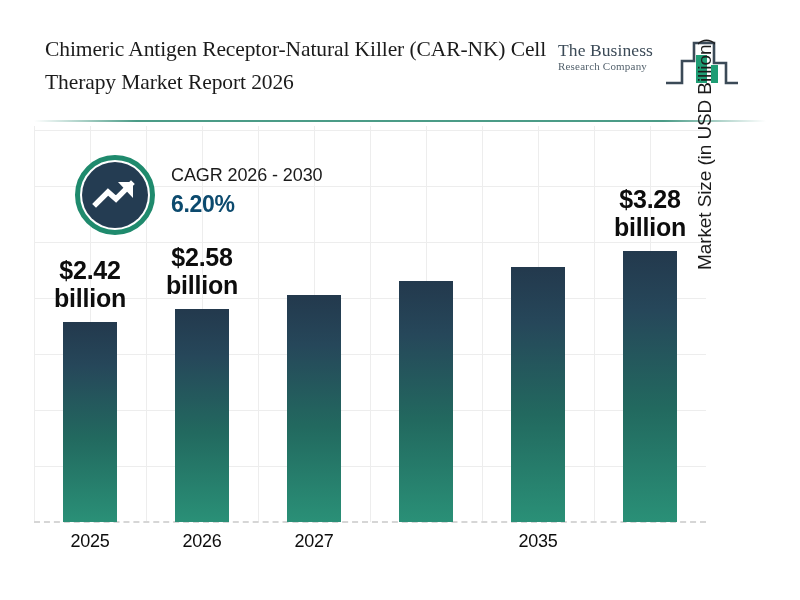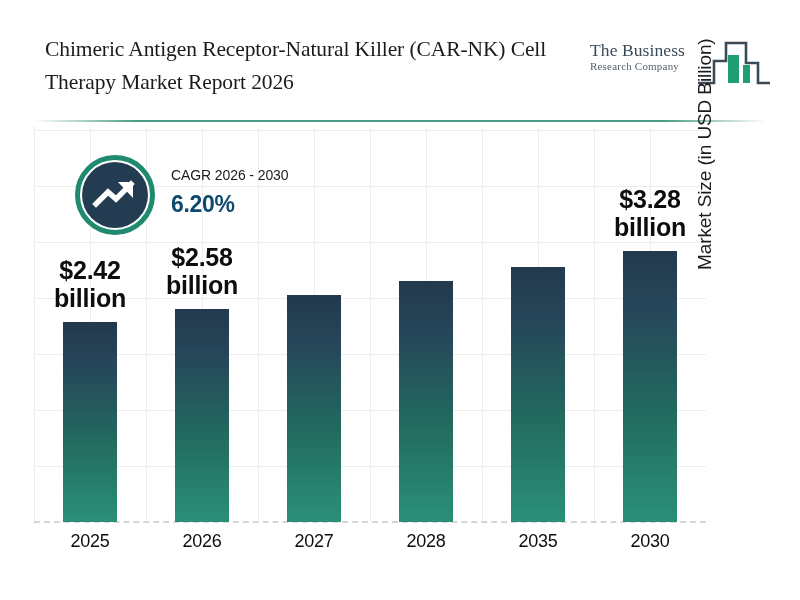--- a/index.html
+++ b/index.html
@@ -10,21 +10,21 @@
   }
   #page{position:absolute;inset:0;background:#fff;}
 
   
   #header{position:absolute;left:0;top:0;width:800px;height:111px;font-family:Liberation Serif, serif;}
   #title{
     position:absolute;left:45px;top:33px;width:520px;
     font-size:21.5px;line-height:33px;color:#1b1b1b;font-weight:400;
     letter-spacing:-0.1px;
   }
-  #logo{position:absolute;left:590px;top:33px;width:180px;height:62px;}
+  #logo{position:absolute;left:558px;top:33px;width:180px;height:62px;}
   #logo-text{position:absolute;left:0;top:8px;width:118px;text-align:left;}
   #logo-line1{font-size:17.5px;color:#3b4a57;line-height:19px;letter-spacing:0.1px;}
   #logo-line2{font-size:11px;color:#55636e;line-height:13px;letter-spacing:0.2px;}
   #logo-mark{position:absolute;left:106px;top:0;width:76px;height:58px;}
 
   
   #divider{
     position:absolute;left:34px;top:120px;width:732px;height:2px;
     background:linear-gradient(90deg,#ffffff 0%,#2b8a72 14%,#2b8a72 86%,#ffffff 100%);
     opacity:.85;
@@ -60,21 +60,21 @@
   #cagr-circle{
     position:absolute;left:0;top:0;width:80px;height:80px;border-radius:50%;
     border:5px solid #1f8a6d;background:#fff;box-sizing:border-box;
   }
   #cagr-inner{
     position:absolute;left:7px;top:7px;width:66px;height:66px;border-radius:50%;
     background:#243c52;
   }
   #cagr-arrow{position:absolute;left:7px;top:7px;width:66px;height:66px;}
   #cagr-text{position:absolute;left:96px;top:7px;width:240px;}
-  #cagr-label{font-size:14px;color:#1b1b1b;line-height:26px;letter-spacing:-0.1px;}
+  #cagr-label{font-size:18px;color:#1b1b1b;line-height:26px;letter-spacing:-0.1px;}
   #cagr-value{font-size:23px;font-weight:bold;color:#0c4a6e;line-height:32px;letter-spacing:-0.3px;}
 
   
   #xaxis{position:absolute;left:34px;top:531px;width:672px;height:30px;}
   .xtick{
     position:absolute;top:0;text-align:center;
     font-size:18px;font-weight:normal;color:#0d0d0d;letter-spacing:-0.2px;
   }
   #yaxis-title{
     position:absolute;left:694px;top:218px;
@@ -144,20 +144,18 @@
     <div id="cagr-text">
       <div id="cagr-label">CAGR 2026 - 2030</div>
       <div id="cagr-value">6.20%</div>
     </div>
   </div>
 
   <div id="xaxis">
       <div class="xtick" style="left: 6px; width: 100px;">2025</div>
       <div class="xtick" style="left: 118px; width: 100px;">2026</div>
       <div class="xtick" style="left: 230px; width: 100px; text-align: center;">2027</div>
-      <div class="xtick" style="left: 342px; width: 100px;">2028</div>
       <div class="xtick" style="left: 454px; width: 100px;">2035</div>
-      <div class="xtick" style="left: 566px; width: 100px;">2030</div>
     </div>
 
   <div id="yaxis-title">Market Size (in USD Billion)</div>
 
 </div>
 
 </body></html>

